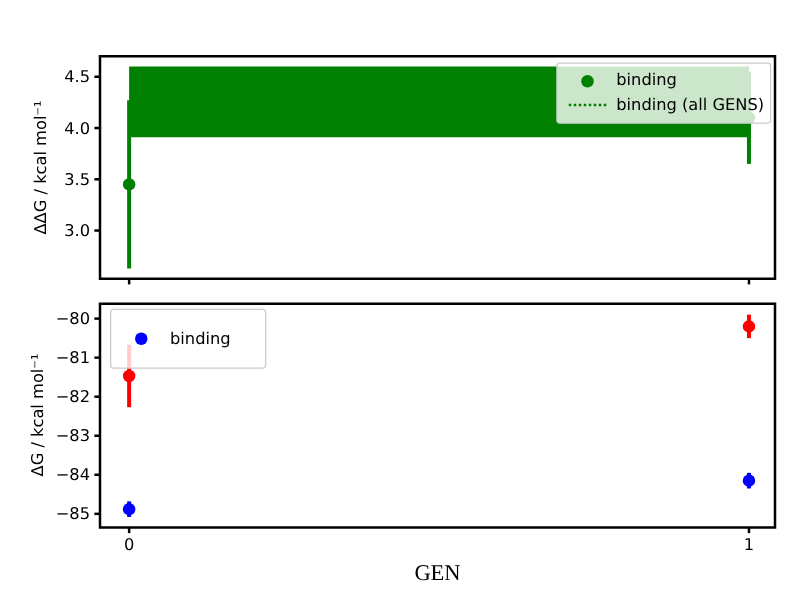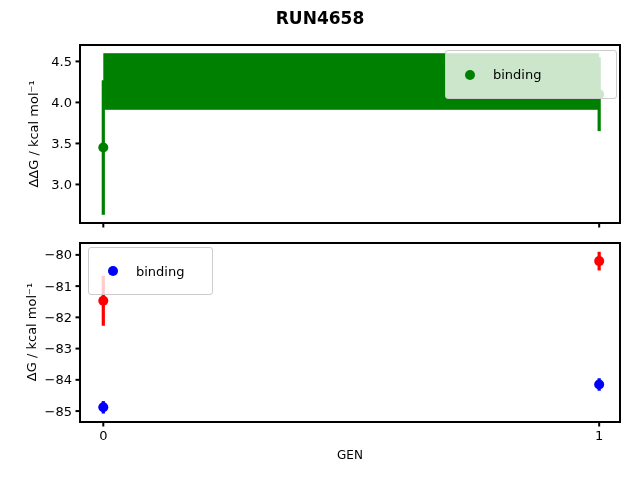--- a/index.html
+++ b/index.html
@@ -14,21 +14,21 @@
     font-size:17px; font-weight:bold; white-space:nowrap;
   }
   .ylabel {
     position:absolute; white-space:nowrap; font-size:13px;
     transform:translate(-50%,-50%) rotate(-90deg);
   }
   .ylabel-top { left:33px; top:134px; }
   .ylabel-bottom { left:31px; top:332px; }
   .xlabel {
     position:absolute; left:350px; top:448px; transform:translateX(-50%);
-    font-size:12px; white-space:nowrap;
+    font-size:18px; white-space:nowrap;font-family:Liberation Serif, serif;
   }
   .legend {
     position:absolute; box-sizing:border-box;
     background:rgba(255,255,255,0.8); border:1px solid #cccccc; border-radius:3px;
     font-size:13px; padding:4px 7px; display:flex; flex-direction:column; justify-content:space-around;
   }
   .legend-top { left:445px; top:50px; width:172px; height:49px; }
   .legend-bottom { left:88px; top:247px; width:125px; height:48px; }
   .legend-row { display:flex; align-items:center; height:20px; }
   .lmark { flex:0 0 34px; display:flex; justify-content:center; align-items:center; }
@@ -82,32 +82,37 @@
         <text x="72" y="384.32722513089016" text-anchor="end" font-size="13" fill="#000000">−84</text>
         <line x1="75.5" x2="80" y1="411.0663176265272" y2="411.0663176265272" stroke="#000000" stroke-width="2"></line>
         <text x="72" y="415.5663176265272" text-anchor="end" font-size="13" fill="#000000">−85</text>
         <line x1="103.30578512396694" x2="103.30578512396694" y1="422" y2="426.5" stroke="#000000" stroke-width="2"></line>
         <text x="103.30578512396694" y="440" text-anchor="middle" font-size="13" fill="#000000">0</text>
         <line x1="599.1735537190083" x2="599.1735537190083" y1="422" y2="426.5" stroke="#000000" stroke-width="2"></line>
         <text x="599.1735537190083" y="440" text-anchor="middle" font-size="13" fill="#000000">1</text>
       </g>
     </svg>
 
-  <div class="fig-title">RUN4658</div>
 
   <div class="ylabel ylabel-top">ΔΔG / kcal mol⁻¹</div>
   <div class="ylabel ylabel-bottom">ΔG / kcal mol⁻¹</div>
   <div class="xlabel">GEN</div>
 
   <div class="legend legend-top">
     <div class="legend-row">
       <span class="lmark">
           <span class="dot" style="background-color: rgb(0, 128, 0);"></span>
         </span>
       <span class="ltext">binding</span>
+    </div>
+    <div class="legend-row">
+      <span class="lmark">
+          <span class="dotted" style="border-color: rgb(0, 128, 0);"></span>
+        </span>
+      <span class="ltext">binding (all GENS)</span>
     </div>
   </div>
 
   <div class="legend legend-bottom">
     <div class="legend-row">
       <span class="lmark">
           <span class="dot" style="background-color: rgb(0, 0, 255);"></span>
         </span>
       <span class="ltext">binding</span>
     </div>

